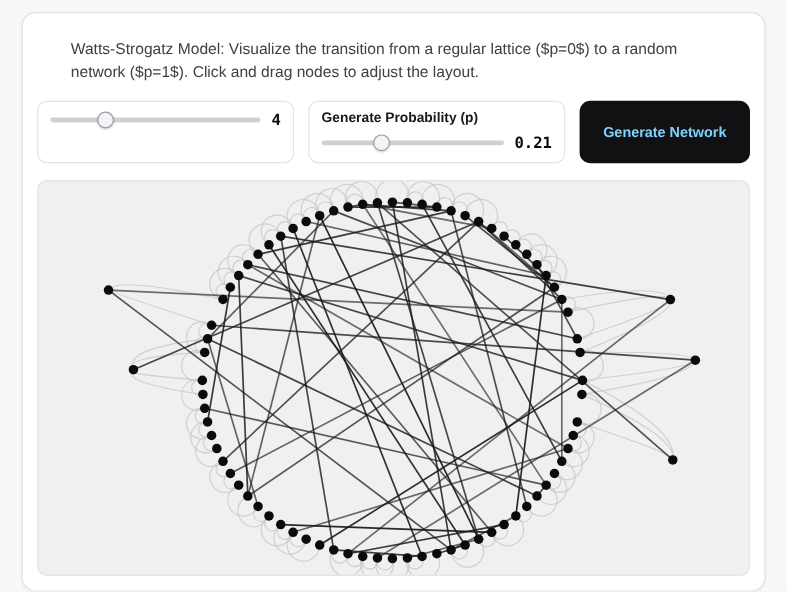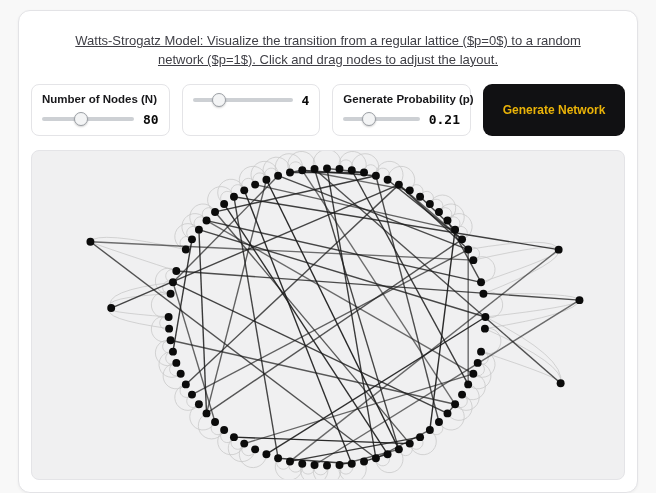--- a/index.html
+++ b/index.html
@@ -12,26 +12,24 @@
   }
   .card {
     margin: 10px 18px 0;
     background: #ffffff;
     border: 1px solid #e3e3e6;
     border-radius: 12px;
     padding: 12px;
     box-shadow: 0 1px 3px rgba(0,0,0,0.05);
   }
   .title {
-    text-align: center;
     font-size: 13px;
     line-height: 1.45;
     color: #3f3f46;
     margin: 9px 28px 14px;
-    text-decoration: underline;
   }
   .controls {
     display: flex;
     gap: 12px;
     align-items: stretch;
     margin-bottom: 14px;
   }
   .ctrl {
     flex: 1;
     border: 1px solid #e4e4e7;
@@ -66,21 +64,21 @@
   .ctrl-value {
     font-family: "DejaVu Sans Mono", monospace;
     font-size: 13px;
     font-weight: bold;
     color: #0a0a0a;
     flex-shrink: 0;
   }
   .generate-btn {
     width: 142px;
     background: #111113;
-    color: #eab308;
+    color: #7dd3fc;
     border: none;
     border-radius: 9px;
     font-family: "Liberation Sans", sans-serif;
     font-weight: bold;
     font-size: 12px;
     cursor: pointer;
   }
   .canvas {
     height: 330px;
     border: 1px solid #e4e4e7;
@@ -91,30 +89,20 @@
 </style>
 </head>
 <body>
 
 <div class="card">
 
   <p class="title">Watts-Strogatz Model: Visualize the transition from a regular lattice ($p=0$) to a random network ($p=1$). Click and drag nodes to adjust the layout.</p>
 
   <div class="controls">
 
-    <div class="ctrl">
-      <div class="ctrl-label">Number of Nodes (N)</div>
-      <div class="ctrl-row">
-        <div class="slider">
-          <div class="slider-track"></div>
-          <div class="slider-thumb" style="left: 42%;"></div>
-        </div>
-        <div class="ctrl-value">80</div>
-      </div>
-    </div>
 
     <div class="ctrl">
       <div class="ctrl-row">
         <div class="slider">
           <div class="slider-track"></div>
           <div class="slider-thumb" style="left: 26%;"></div>
         </div>
         <div class="ctrl-value">4</div>
       </div>
     </div>

